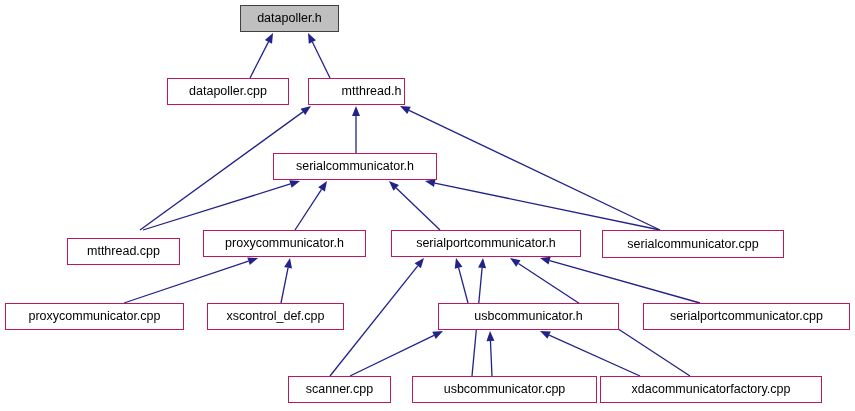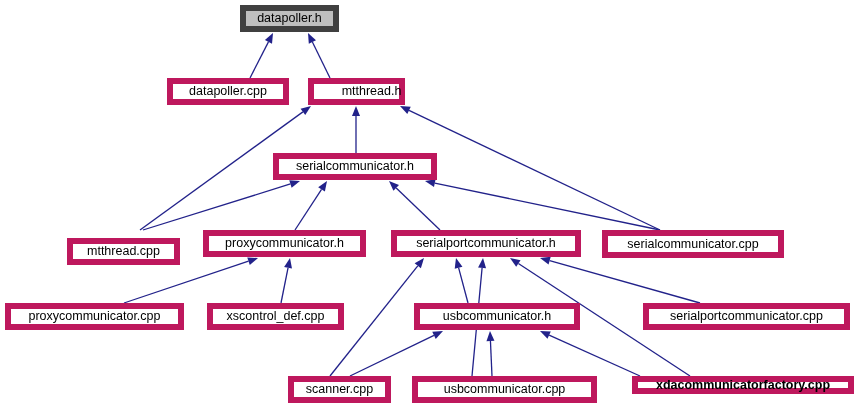--- a/index.html
+++ b/index.html
@@ -19,21 +19,21 @@
     position: absolute;
     left: 0;
     top: 0;
     width: 855px;
     height: 411px;
     pointer-events: none;
   }
   .node {
     position: absolute;
     box-sizing: border-box;
-    border: 6px solid #be185d;
+    border: 1px solid #be185d;
     background: #ffffff;
     color: #000000;
     font-size: 12.5px;
     line-height: 1;
     display: flex;
     align-items: center;
     justify-content: center;
     white-space: nowrap;
     letter-spacing: 0px;
   }
@@ -90,19 +90,19 @@
       <div class="node root" style="left: 240px; top: 5px; width: 99px; height: 27px;">datapoller.h</div>
       <div class="node" style="left: 167px; top: 78px; width: 122px; height: 27px;">datapoller.cpp</div>
       <div class="node" style="left: 308px; top: 78px; width: 97px; height: 27px; padding-left: 30px;">mtthread.h</div>
       <div class="node" style="left: 273px; top: 153px; width: 164px; height: 27px;">serialcommunicator.h</div>
       <div class="node" style="left: 67px; top: 230px; width: 113px; height: 27px; margin-top: 8px;">mtthread.cpp</div>
       <div class="node" style="left: 203px; top: 230px; width: 163px; height: 27px;">proxycommunicator.h</div>
       <div class="node" style="left: 391px; top: 230px; width: 190px; height: 27px;">serialportcommunicator.h</div>
       <div class="node" style="left: 602px; top: 230px; width: 182px; height: 28px;">serialcommunicator.cpp</div>
       <div class="node" style="left: 5px; top: 303px; width: 179px; height: 27px;">proxycommunicator.cpp</div>
       <div class="node" style="left: 207px; top: 303px; width: 137px; height: 27px;">xscontrol_def.cpp</div>
-      <div class="node" style="left: 414px; top: 303px; width: 166px; height: 27px;">usbcommunicator.h</div>
+      <div class="node" style="left: 438px; top: 303px; width: 181px; height: 27px;">usbcommunicator.h</div>
       <div class="node" style="left: 643px; top: 303px; width: 207px; height: 27px; text-align: right;">serialportcommunicator.cpp</div>
       <div class="node" style="left: 288px; top: 376px; width: 103px; height: 27px;">scanner.cpp</div>
       <div class="node" style="left: 412px; top: 376px; width: 185px; height: 27px;">usbcommunicator.cpp</div>
-      <div class="node" style="left: 632px; top: 376px; width: 222px; height: 18px; font-weight: bold;">xdacommunicatorfactory.cpp</div>
+      <div class="node" style="left: 600px; top: 376px; width: 222px; height: 27px;">xdacommunicatorfactory.cpp</div>
     </div>
 </div>
 
 </body></html>

